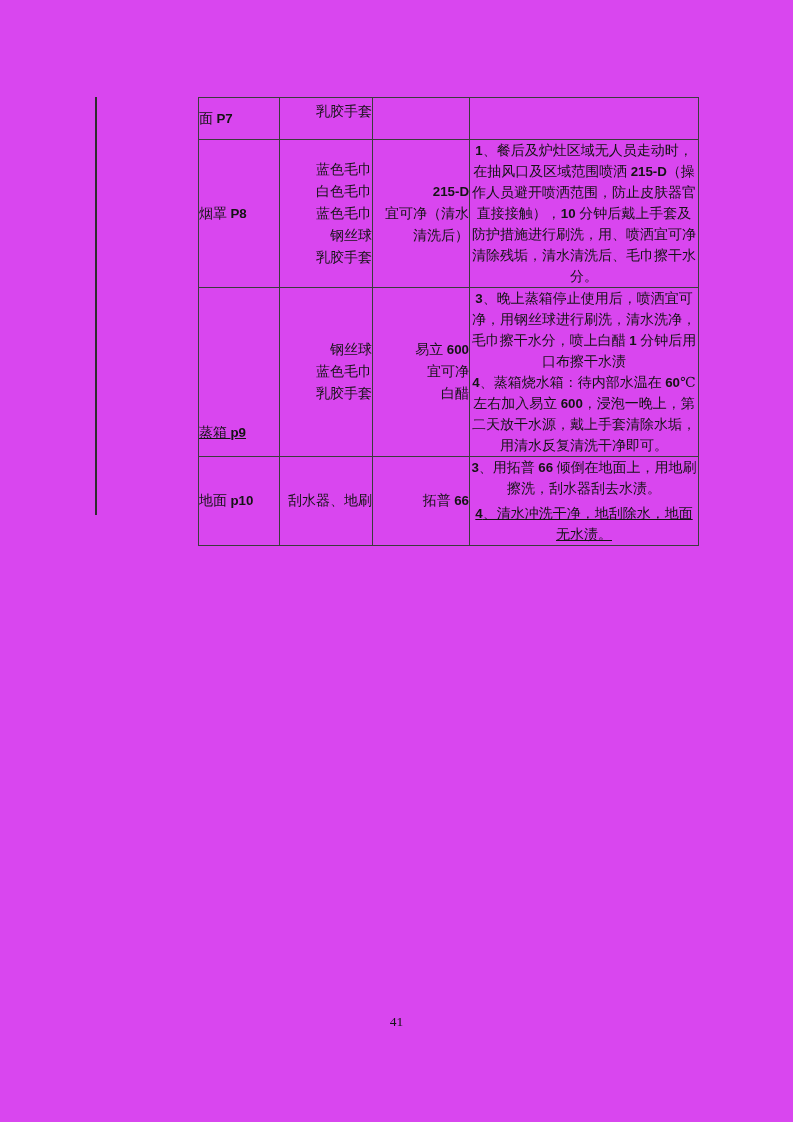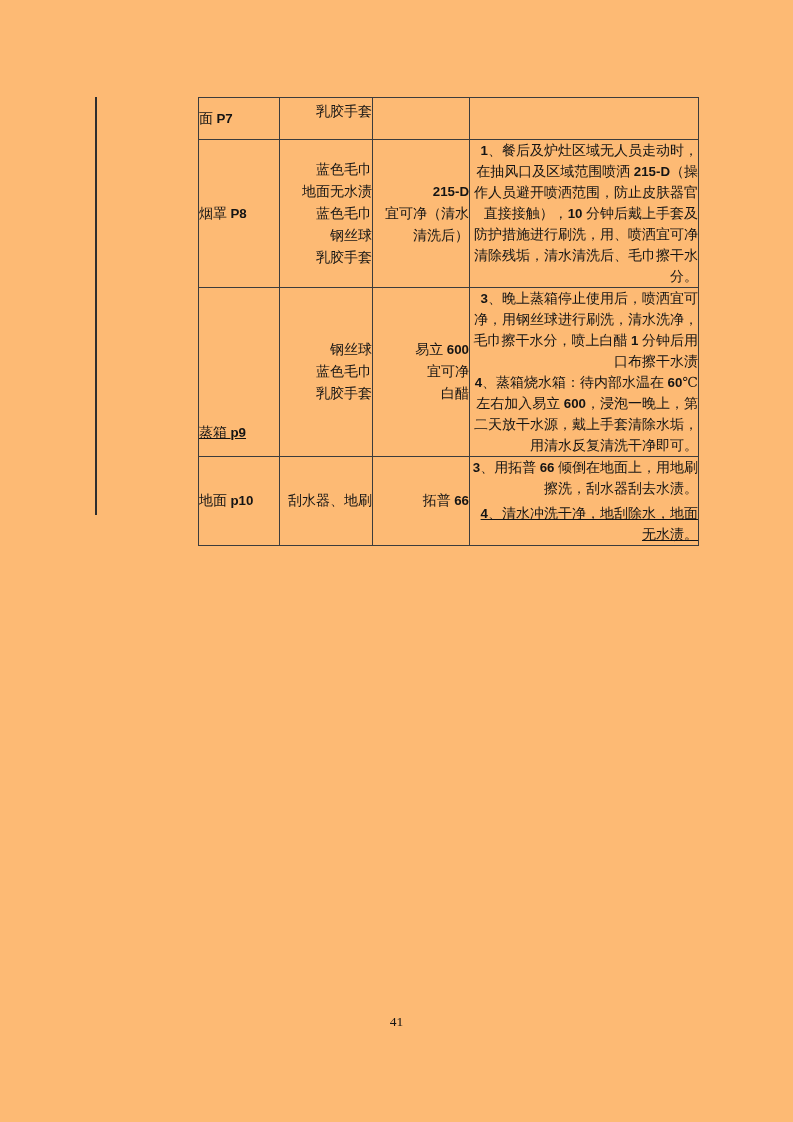--- a/index.html
+++ b/index.html
@@ -1,20 +1,20 @@
 <!DOCTYPE html>
 <html><head>
 <meta charset="utf-8">
 <style>
   html, body { margin: 0; padding: 0; background: #888; }
   .sheet {
     position: relative;
     width: 793px;
     height: 1122px;
-    background: #fdba74;
+    background: #d946ef;
     overflow: hidden;
     font-family: "Liberation Serif", "DejaVu Serif", serif;
     color: #141414;
   }
   
   .change-bar {
     position: absolute;
     left: 95px;
     top: 97px;
     width: 2px;
@@ -48,21 +48,21 @@
   .tools-cell, .agents-cell {
     text-align: right;
     vertical-align: middle;
     line-height: 22px;
   }
   .tools-cell.v-top {
     vertical-align: top;
     padding-top: 3px;
   }
   .steps-cell {
-    text-align: right;
+    text-align: center;
     vertical-align: middle;
     padding: 2px 5px 2px 7px;
     font-size: 13.5px;
     line-height: 21px;
   }
   .step { margin: 0; }
   .steps-gap .step + .step { margin-top: 4px; text-decoration: underline; }
   
   .lat {
     font-family: "Liberation Sans", "DejaVu Sans", sans-serif;
@@ -105,21 +105,21 @@
       <td class="agents-cell"></td>
       <td class="steps-cell"></td>
     </tr>
 
     <tr style="height:124px">
       <td class="area-cell">
         <span class="latinize">烟罩 <span class="lat">P8</span></span>
       </td>
       <td class="tools-cell">
         <div class="latinize">蓝色毛巾</div>
-        <div class="latinize">地面无水渍</div>
+        <div class="latinize">白色毛巾</div>
         <div class="latinize">蓝色毛巾</div>
         <div class="latinize">钢丝球</div>
         <div class="latinize">乳胶手套</div>
       </td>
       <td class="agents-cell">
         <div class="latinize"><span class="lat">215-D</span></div>
         <div class="latinize">宜可净（清水清洗后）</div>
       </td>
       <td class="steps-cell">
         <p class="step latinize"><span class="lat">1</span>、餐后及炉灶区域无人员走动时，在抽风口及区域范围喷洒 <span class="lat">215-D</span>（操作人员避开喷洒范围，防止皮肤器官直接接触），<span class="lat">10</span> 分钟后戴上手套及防护措施进行刷洗，用、喷洒宜可净清除残垢，清水清洗后、毛巾擦干水分。</p>

